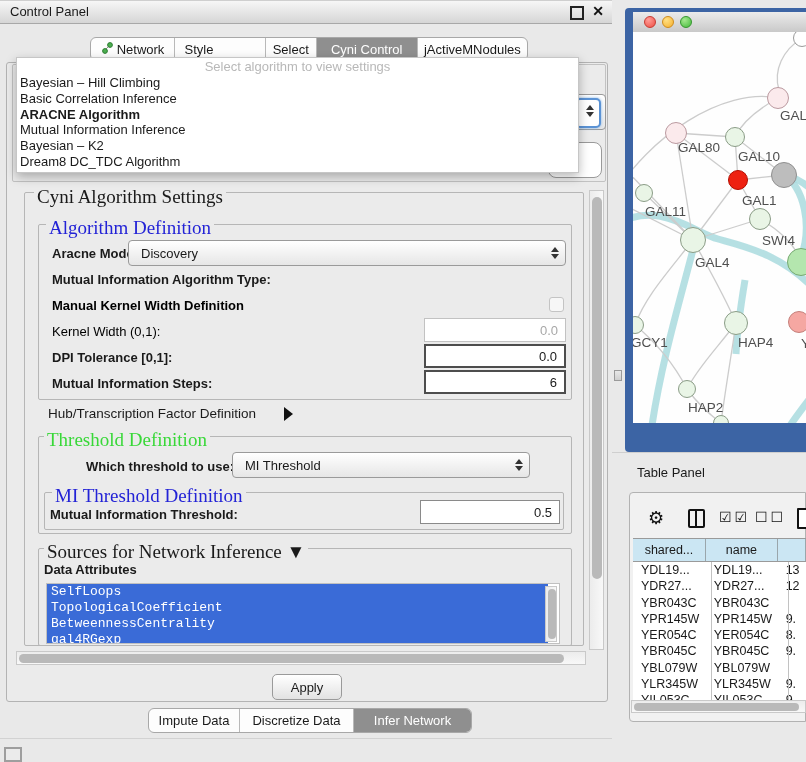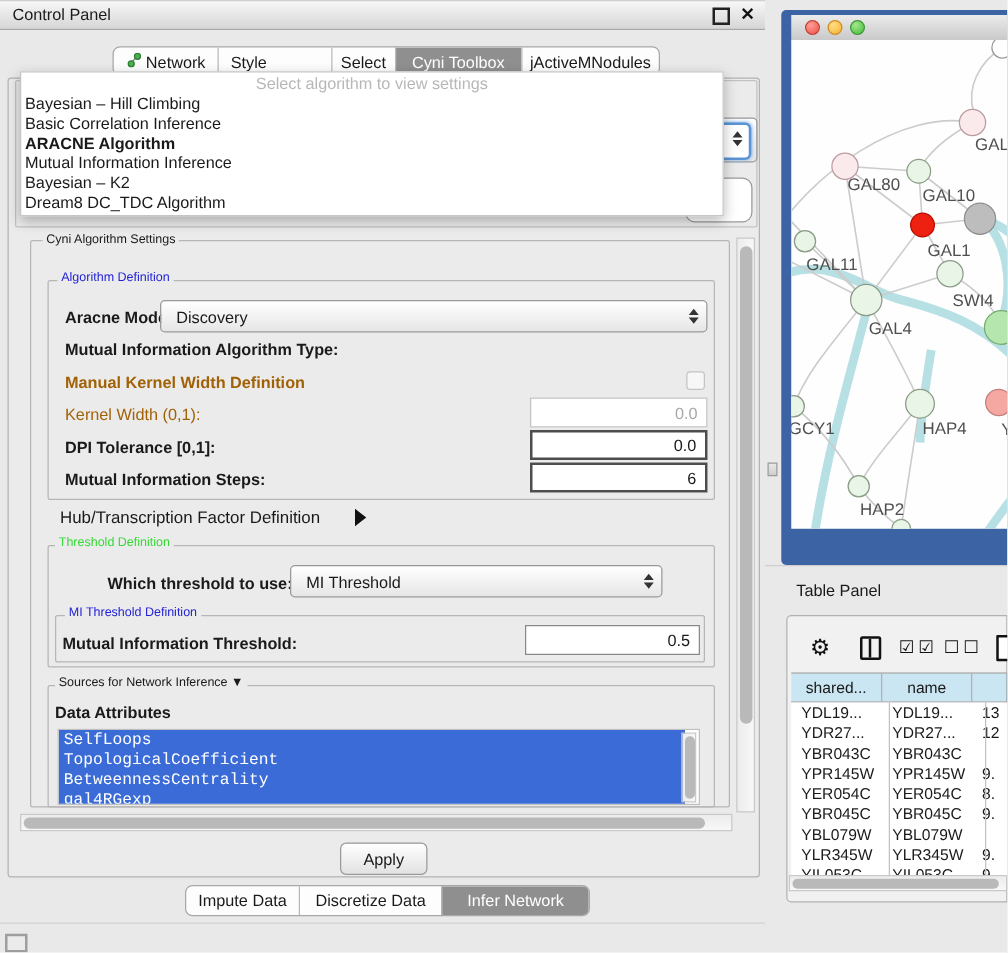--- a/index.html
+++ b/index.html
@@ -37,24 +37,24 @@
 
   
   .dropdown{left:16px;top:57px;width:561px;height:114px;background:#fff;border:1px solid #c6c6c6;
             box-shadow:0 4px 10px rgba(0,0,0,.28);z-index:40;}
   .dropdown .ph{height:17px;text-align:center;color:#b8b8b8;font-size:13px;line-height:17px;}
   .dropdown .it{height:15.8px;line-height:15.8px;font-size:13px;padding-left:3px;white-space:nowrap;}
   .dropdown .it.b{font-weight:bold;}
 
   
   fieldset,.fs{border:1px solid #b6b6b6;border-radius:2px;box-sizing:border-box;position:absolute;}
-  .legend{position:absolute;font-size:10px;background:#ebebeb;padding:0 3px;white-space:nowrap;}
+  .legend{position:absolute;font-size:19px;background:#ebebeb;padding:0 3px;white-space:nowrap;font-family:Liberation Serif, serif;}
   .lbl{position:absolute;font-size:13px;white-space:nowrap;}
   .b{font-weight:bold;}
-  .dis{color:#a16207;}
+  .dis{color:#000000;}
   .field{position:absolute;background:#fff;font-size:13px;display:flex;align-items:center;
          justify-content:flex-end;padding:0 7px;box-sizing:border-box;}
   .vscroll{background:linear-gradient(90deg,#ececec,#f8f8f8);border:1px solid #c9c9c9;box-sizing:border-box;}
   .hscroll{background:linear-gradient(#ececec,#f8f8f8);border:1px solid #c9c9c9;box-sizing:border-box;}
   .thumb{position:absolute;background:#b9b9b9;border-radius:5px;}
   .checkbox{position:absolute;width:15px;height:15px;border:1px solid #c4c4c4;border-radius:3px;background:#f7f7f7;box-sizing:border-box;}
   .attr-list{background:#fff;border:1px solid #c0c0c0;box-sizing:border-box;overflow:hidden;}
   .attr-row{height:16px;line-height:16px;font-size:13px;color:#fff;padding-left:4px;font-family:Liberation Mono, monospace;}
   .btn{background:linear-gradient(#ffffff,#e2e2e2);border:1px solid #9a9a9a;border-radius:5px;
        font-size:13px;display:flex;align-items:center;justify-content:center;}
@@ -115,21 +115,21 @@
           </svg></span>
         <span>Network</span>
       </div>
       <div class="seg" style="width: 54px;">
         <span>Style</span>
       </div>
       <div class="seg" style="width: 56px; margin-left: 42px;">
         <span>Select</span>
       </div>
       <div class="seg sel" style="width: 112px;">
-        <span>Cyni Toolbox</span>
+        <span>Cyni Control</span>
       </div>
       <div class="seg" style="width: 122px;">
         <span>jActiveMNodules</span>
       </div>
     </div>
 
   <div class="abs content-box"></div>
 
   <div class="abs upper-box"></div>
   <div class="abs combo" style="left:90px;top:94px;width:516px;height:36px;z-index:6;">

